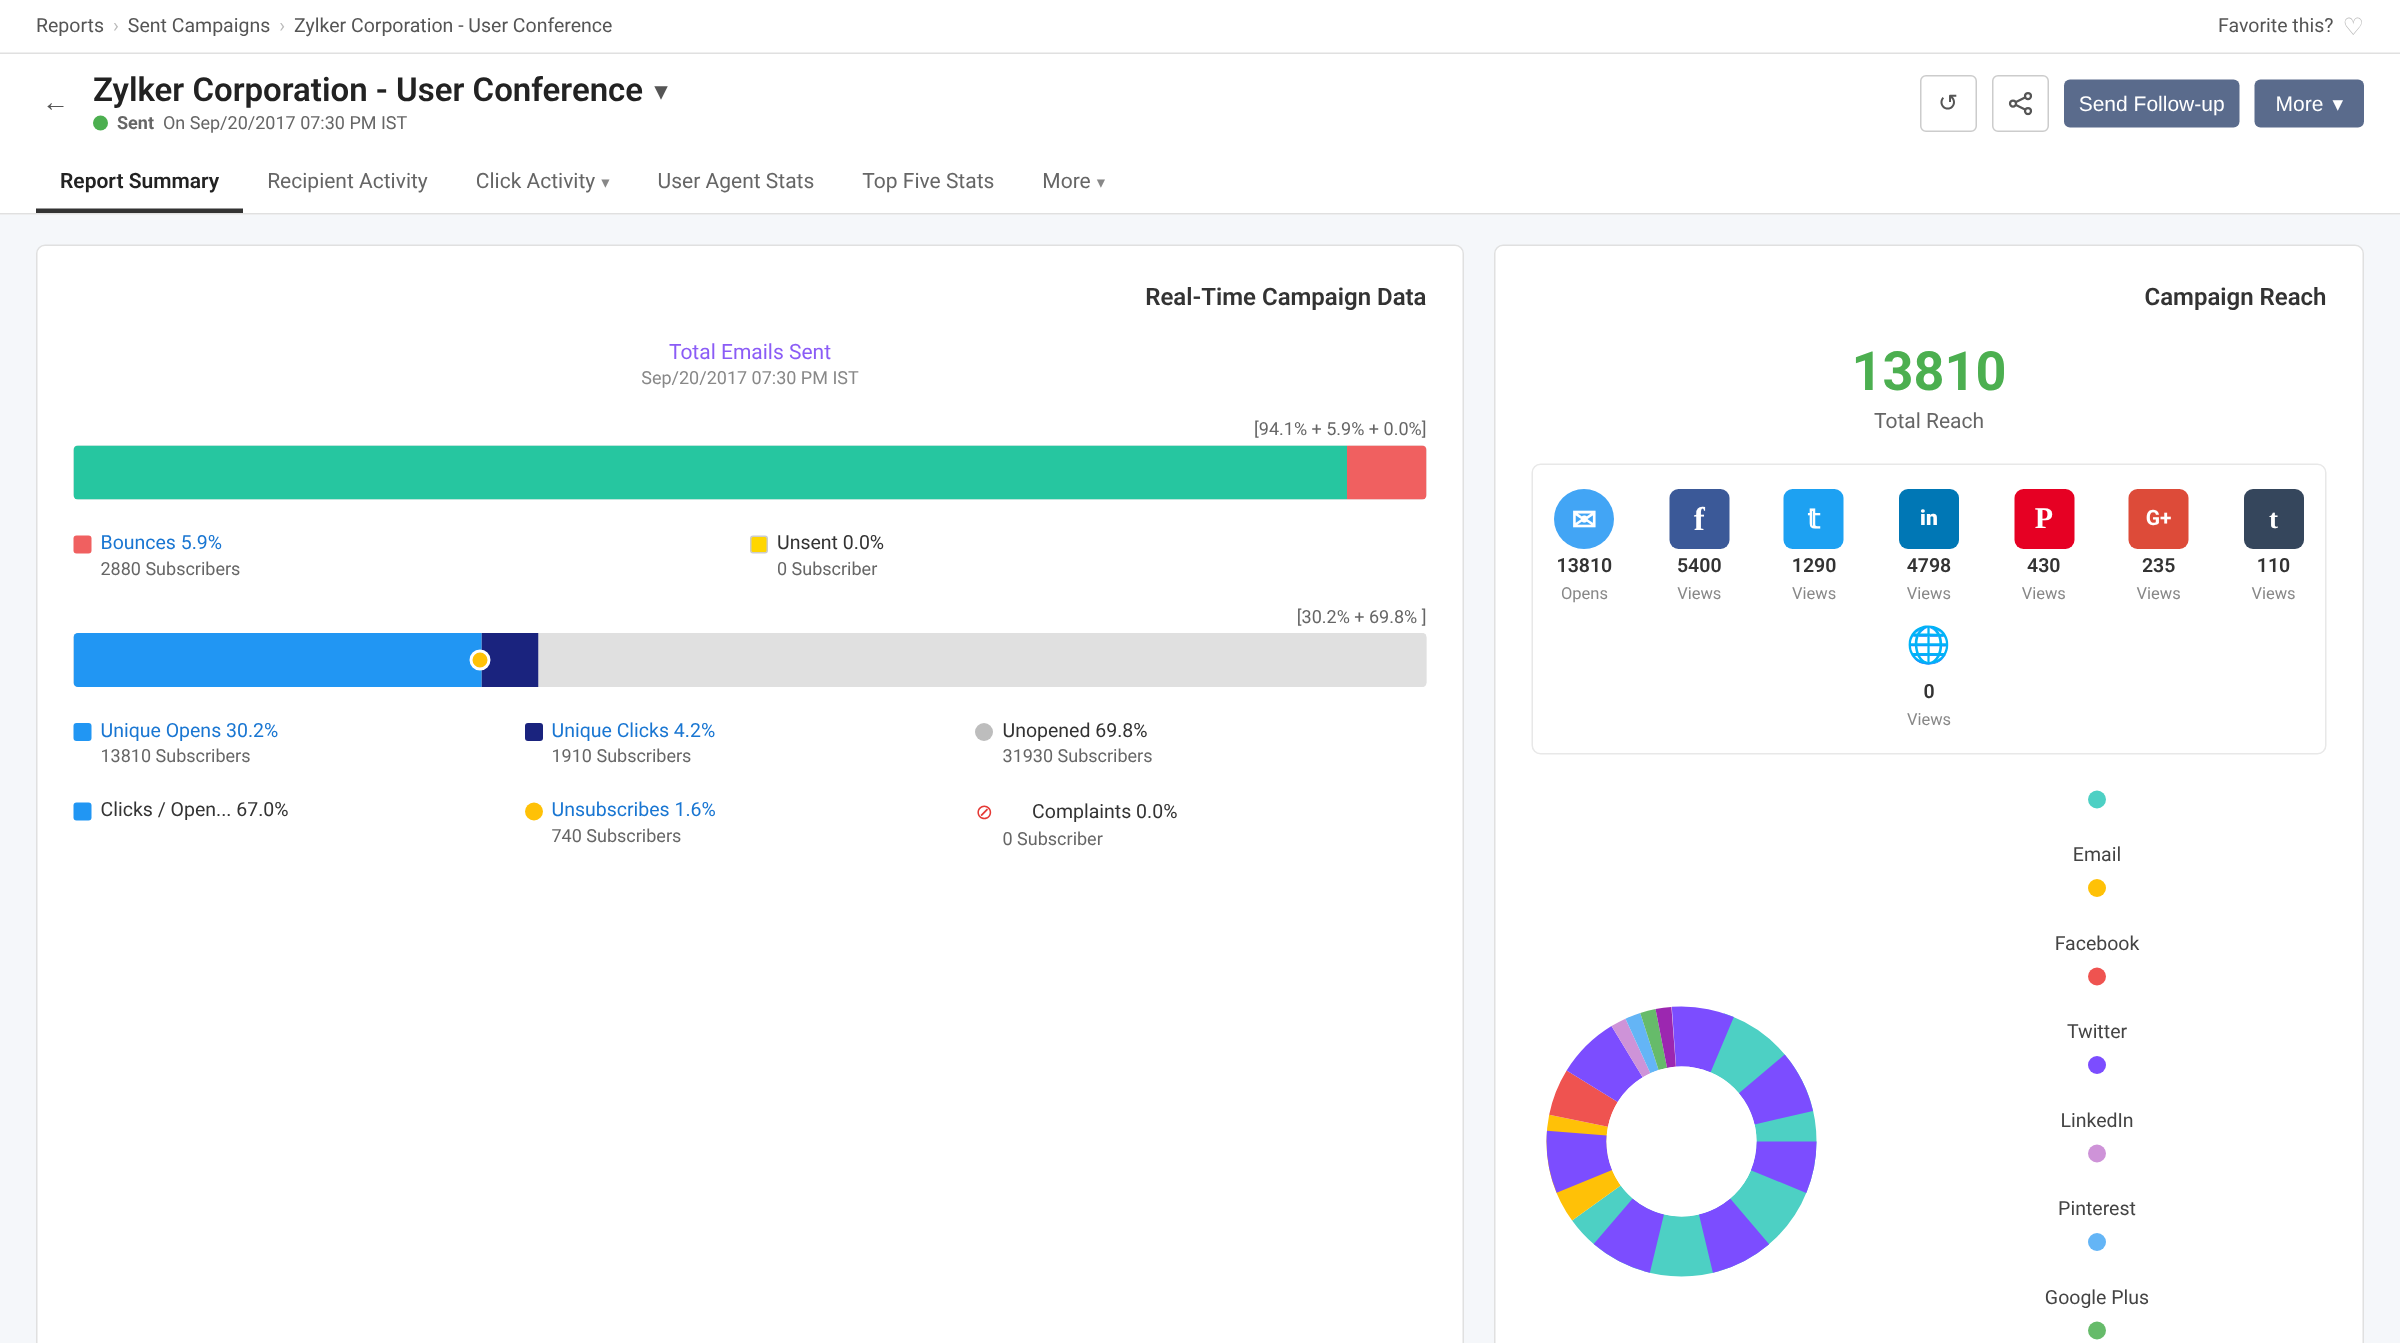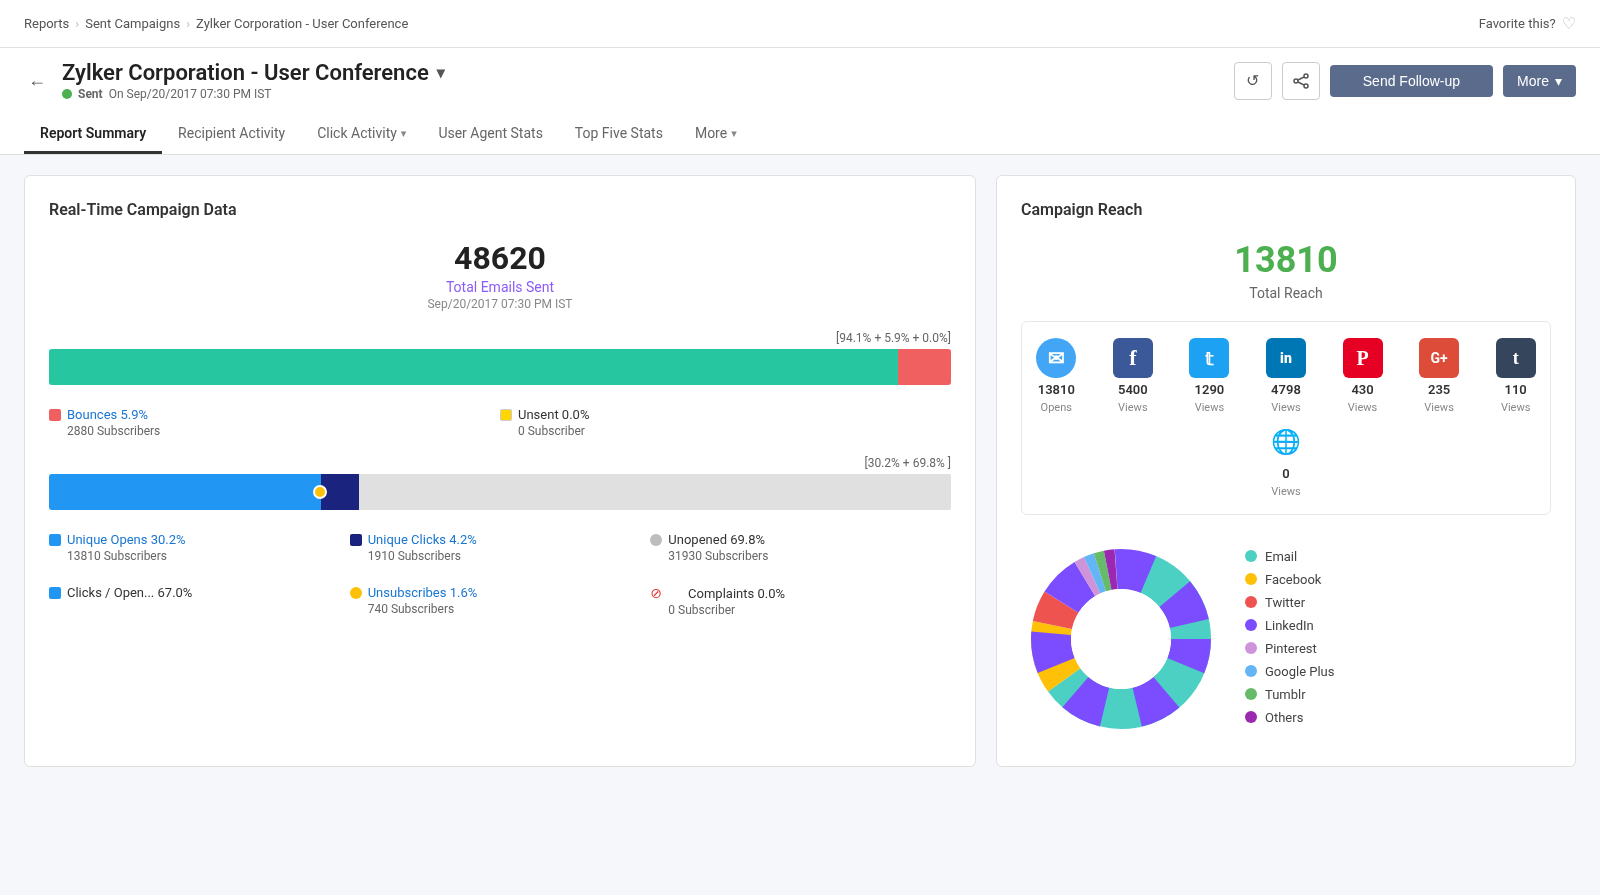--- a/index.html
+++ b/index.html
@@ -1,50 +1,50 @@
 <!DOCTYPE html>
 <html><head>
   <meta charset="utf-8">
   <style>
     * { box-sizing: border-box; margin: 0; padding: 0; }
     body { font-family: -apple-system, BlinkMacSystemFont, 'Segoe UI', Roboto, sans-serif; background: #f5f7fa; color: #333; font-size: 14px; }
 
-    .top-bar { background: #fff; border-bottom: 1px solid #e0e0e0; padding: 16px 24px; display: flex; align-items: center; justify-content: space-between; height: 48px; }
+    .top-bar { background: #fff; border-bottom: 1px solid #e0e0e0; padding: 16px 24px; display: flex; align-items: center; justify-content: space-between; height: 36px; }
     .breadcrumb { display: flex; align-items: center; gap: 6px; font-size: 13px; color: #666; }
     .breadcrumb span { color: #555; }
     .breadcrumb .sep { color: #bbb; }
     .breadcrumb .current { color: #555; }
     .favorite { display: flex; align-items: center; gap: 6px; font-size: 13px; color: #555; }
     .heart { font-size: 16px; color: #bbb; cursor: pointer; }
 
     .header { background: #fff; padding: 12px 24px 0 24px; border-bottom: 1px solid #e0e0e0; }
     .header-top { display: flex; align-items: center; justify-content: space-between; padding-bottom: 10px; }
     .header-left { display: flex; align-items: center; gap: 12px; }
     .back-btn { color: #555; font-size: 18px; cursor: pointer; border: none; background: none; padding: 4px; }
     .campaign-title { font-size: 22px; font-weight: 600; color: #222; display: flex; align-items: center; gap: 8px; }
     .campaign-title .dropdown-arrow { color: #555; font-size: 16px; cursor: pointer; }
     .sent-badge { display: flex; align-items: center; gap: 6px; font-size: 12px; color: #666; margin-top: 2px; }
     .sent-dot { width: 10px; height: 10px; border-radius: 50%; background: #4caf50; display: inline-block; }
     .header-actions { display: flex; align-items: center; gap: 10px; }
     .icon-btn { border: 1px solid #ccc; background: #fff; border-radius: 4px; width: 38px; height: 38px; display: flex; align-items: center; justify-content: center; cursor: pointer; color: #555; font-size: 16px; }
-    .btn-send-followup { background: #5a6b8c; color: #fff; border: none; border-radius: 4px; padding: 8px 33px; font-size: 14px; cursor: pointer; font-weight: 500; }
+    .btn-send-followup { background: #5a6b8c; color: #fff; border: none; border-radius: 4px; padding: 8px 10px; font-size: 14px; cursor: pointer; font-weight: 500; }
     .btn-more { background: #5a6b8c; color: #fff; border: none; border-radius: 4px; padding: 8px 14px; font-size: 14px; cursor: pointer; display: flex; align-items: center; gap: 6px; }
 
     .nav-tabs { display: flex; align-items: center; gap: 0; margin-top: 4px; }
     .nav-tab { padding: 10px 16px; font-size: 14px; color: #666; cursor: pointer; border-bottom: 3px solid transparent; white-space: nowrap; display: flex; align-items: center; gap: 4px; }
     .nav-tab.active { color: #222; border-bottom: 3px solid #333; font-weight: 600; }
     .nav-tab .arrow { font-size: 11px; color: #888; }
 
     .content { padding: 20px 24px; display: flex; gap: 20px; }
 
     .panel { background: #fff; border: 1px solid #e0e0e0; border-radius: 6px; padding: 24px; }
     .panel-left { flex: 1; min-width: 0; }
     .panel-right { width: 580px; flex-shrink: 0; }
 
-    .panel-title { font-size: 16px; font-weight: 600; color: #333; margin-bottom: 20px; }
+    .panel-title { font-size: 16px; font-weight: 600; color: #333; margin-bottom: 20px; text-align: right; }
 
     .total-emails { text-align: center; margin-bottom: 20px; }
     .total-number { font-size: 32px; font-weight: 700; color: #222; }
     .total-label { font-size: 14px; color: #8b5cf6; margin-top: 2px; }
     .total-date { font-size: 12px; color: #888; margin-top: 2px; }
 
     .bar-label { text-align: right; font-size: 12px; color: #666; margin-bottom: 4px; }
     .bar-container { height: 36px; background: #e0e0e0; border-radius: 3px; overflow: hidden; display: flex; margin-bottom: 18px; }
     .bar-delivered { background: #26c6a0; height: 100%; }
     .bar-bounces { background: #f06060; height: 100%; }
@@ -84,21 +84,21 @@
     .si-pinterest { background: #e60023; }
     .si-gplus { background: #dd4b39; }
     .si-tumblr { background: #35465c; }
     .si-web { background: transparent; color: #42a5f5; font-size: 24px; }
     .social-count { font-size: 13px; font-weight: 600; color: #333; }
     .social-type { font-size: 11px; color: #888; }
 
     .reach-bottom { display: flex; align-items: center; gap: 24px; }
     .donut-wrap { width: 200px; flex-shrink: 0; }
     .legend { flex: 1; }
-    .legend-item { display: flex; align-items: center; gap: 8px; font-size: 13px; color: #444; margin-bottom: 8px; }
+    .legend-item { display: flex; align-items: center; gap: 24px; font-size: 13px; color: #444; margin-bottom: 8px; flex-direction: column; }
     .legend-dot { width: 12px; height: 12px; border-radius: 50%; flex-shrink: 0; }
 
     svg.donut { width: 200px; height: 200px; }
   </style>
 </head>
 <body>
 
 <div class="top-bar">
   <div class="breadcrumb">
     <span>Reports</span>
@@ -171,21 +171,20 @@
     </div>
   </nav>
 </div>
 
 <div class="content">
 
   <div class="panel panel-left">
     <div class="panel-title">Real-Time Campaign Data</div>
 
     <div class="total-emails">
-      <div class="total-number">48620</div>
       <div class="total-label">Total Emails Sent</div>
       <div class="total-date">Sep/20/2017 07:30 PM IST</div>
     </div>
 
     <div class="bar-label">[94.1% + 5.9% + 0.0%]</div>
     <div class="bar-container">
       <div class="bar-delivered" style="width: 94.1%"></div>
       <div class="bar-bounces" style="width: 5.9%"></div>
     </div>
 

